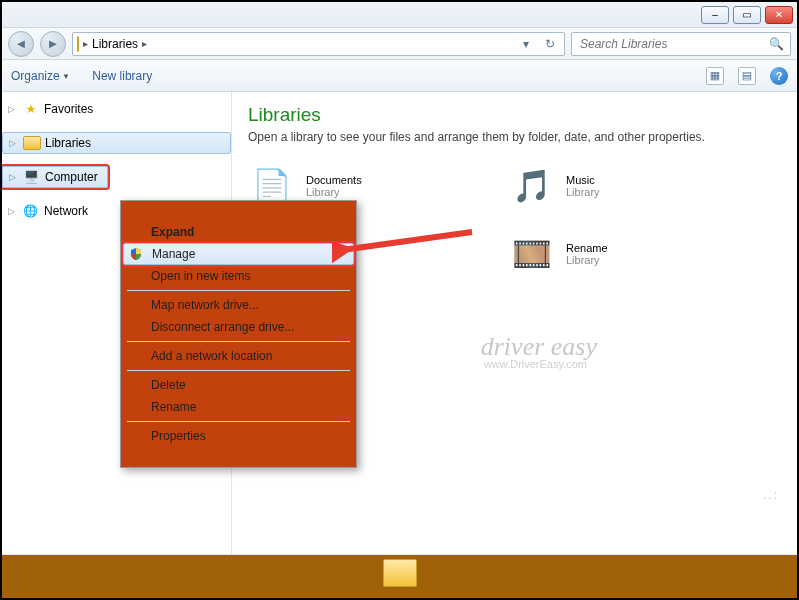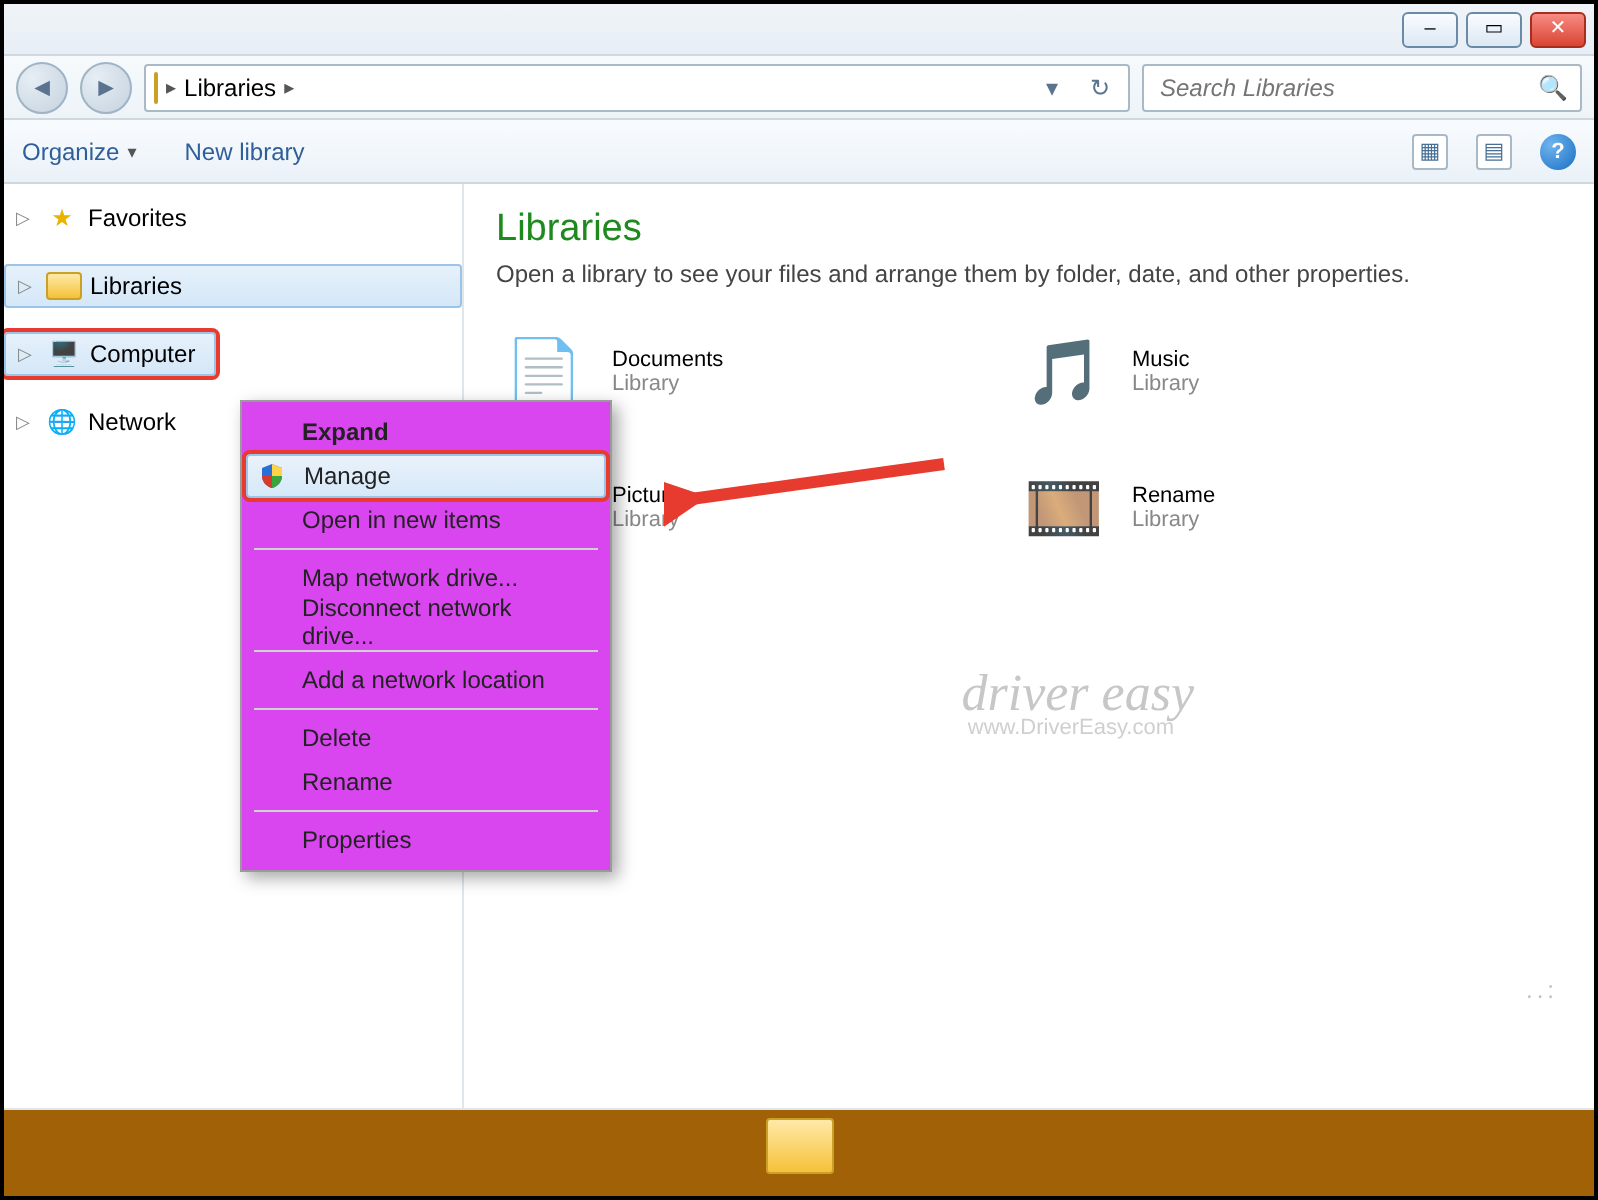--- a/index.html
+++ b/index.html
@@ -118,25 +118,25 @@
     height:44px;border-top:1px solid #dfe6ec;
     display:flex;align-items:center;padding:4px 12px;gap:12px;
     background:#a16207;
     flex-direction:column;
   }
   .status .big{width:36px;height:36px;display:flex;align-items:center;justify-content:center;font-size:26px;}
   
   .ctxmenu{
     position:absolute;
     left:118px; top:198px;
-    width:186px;
-    background:#d946ef;
+    width:237px;
+    background:#c2410c;
     border:1px solid #9a9a9a;
     box-shadow:3px 3px 8px rgba(0,0,0,.35);
-    padding:4px 2px;
+    padding:20px 2px;
     z-index:20;
   }
   .ctxmenu .mi{
     height:22px;display:flex;align-items:center;padding:0 8px 0 28px;cursor:pointer;font-size:12px;color:#222;position:relative;
   }
   .ctxmenu .mi.bold{font-weight:bold;}
   .ctxmenu .mi.sel{background:linear-gradient(#e9f2fb,#d6e8f8);border:1px solid #9cc4e8;border-radius:2px;}
   .ctxmenu .mi.red{outline:2px solid #e63b2e;}
   .ctxmenu .sep{height:1px;background:#d0d0d0;margin:3px 4px;}
   .ctxmenu .shield{position:absolute;left:4px;width:16px;height:16px;display:flex;align-items:center;justify-content:center;}
@@ -271,21 +271,21 @@
         <svg width="14" height="14" viewBox="0 0 14 14">
           <path d="M7 1 L12 3 V7 C12 10 9.5 12.5 7 13 C4.5 12.5 2 10 2 7 V3 Z" fill="#2a6fd6"></path>
           <path d="M7 1 L12 3 V7 H7 Z" fill="#ffd24a"></path>
           <path d="M7 7 H2 V7 C2 10 4.5 12.5 7 13 Z" fill="#d63a2a"></path>
           <path d="M7 7 H12 C12 10 9.5 12.5 7 13 Z" fill="#3aa53a"></path>
         </svg>
       </span></div>
     <div class="mi">Open in new items</div>
     <div class="sep"></div>
     <div class="mi">Map network drive...</div>
-    <div class="mi">Disconnect network drive...</div>
+    <div class="mi">Disconnect arrange drive...</div>
     <div class="sep"></div>
     <div class="mi">Add a network location</div>
     <div class="sep"></div>
     <div class="mi">Delete</div>
     <div class="mi">Rename</div>
     <div class="sep"></div>
     <div class="mi">Properties</div>
   </div>
 
 <svg class="arrow" width="150" height="50">

